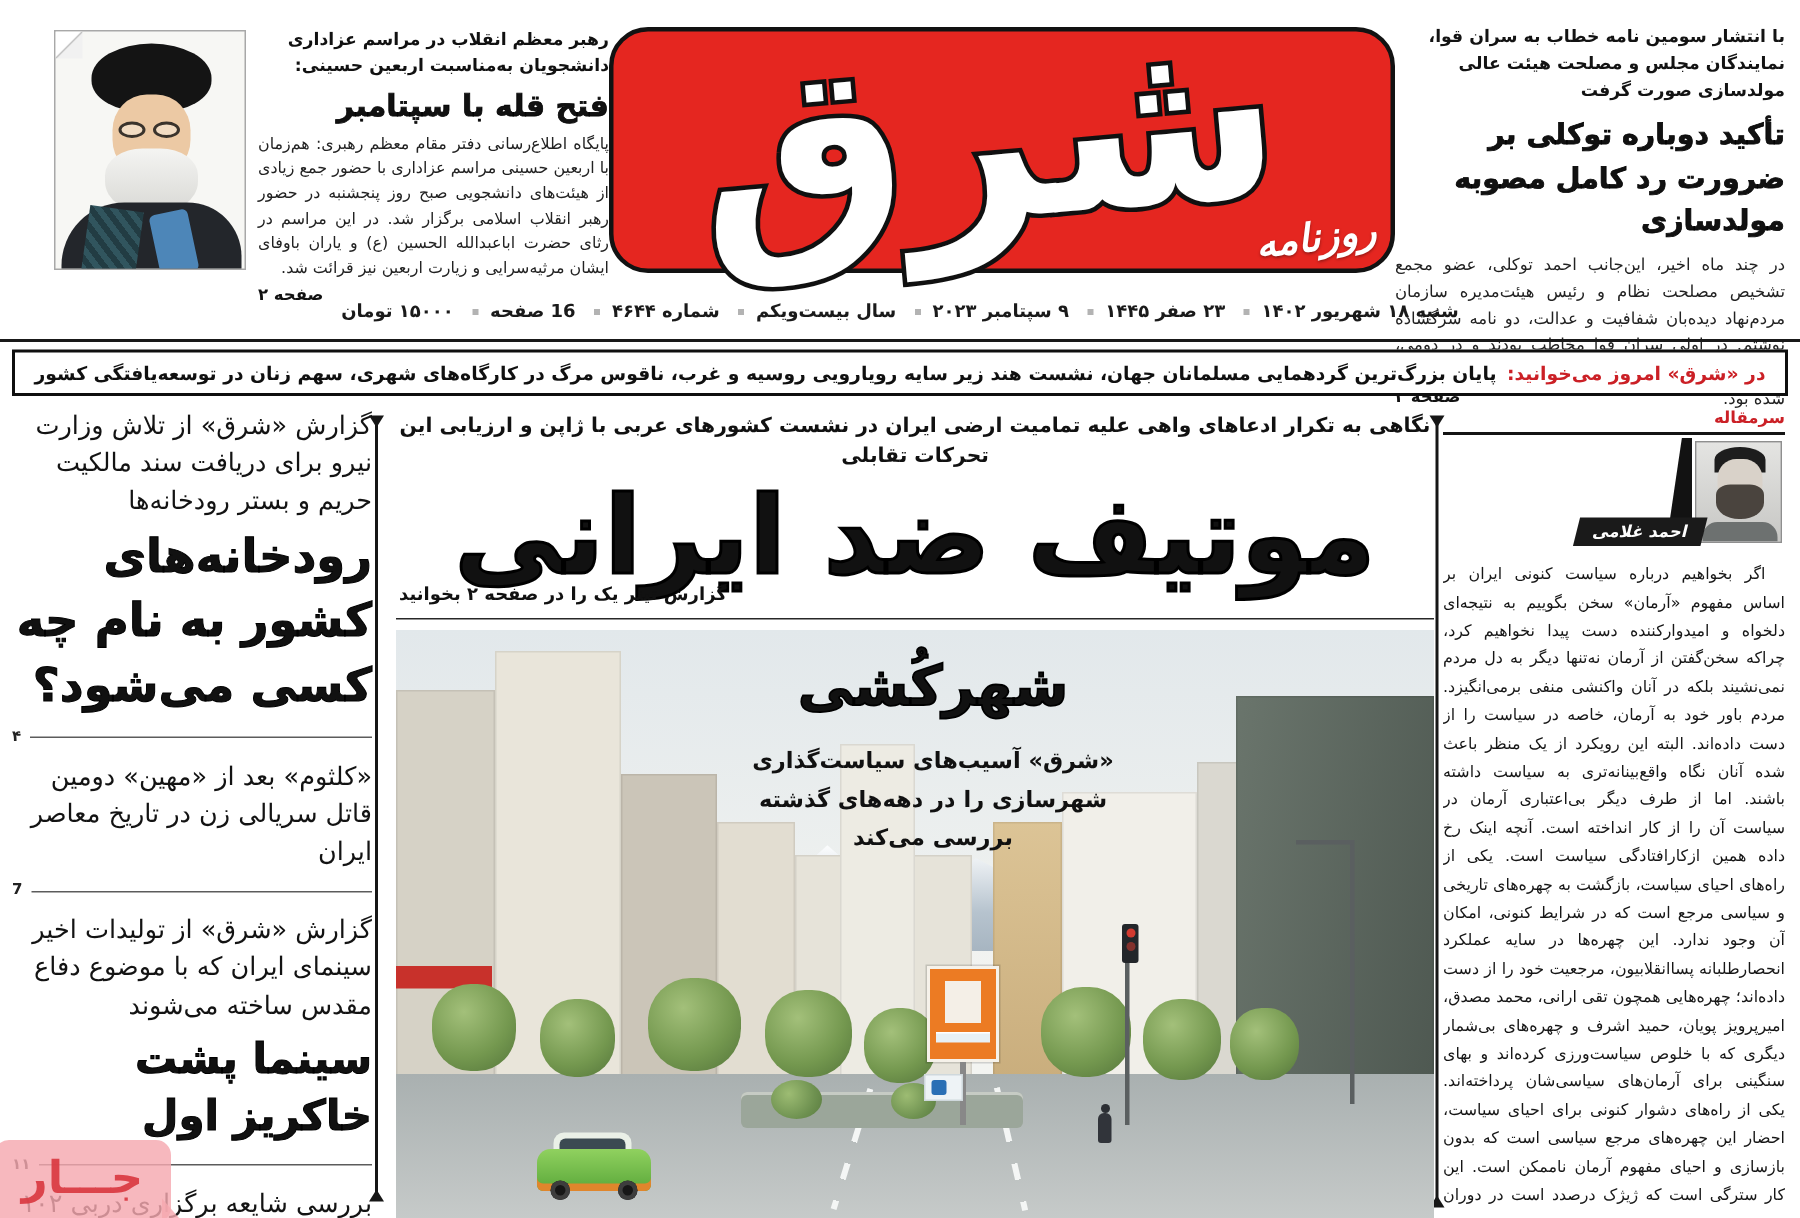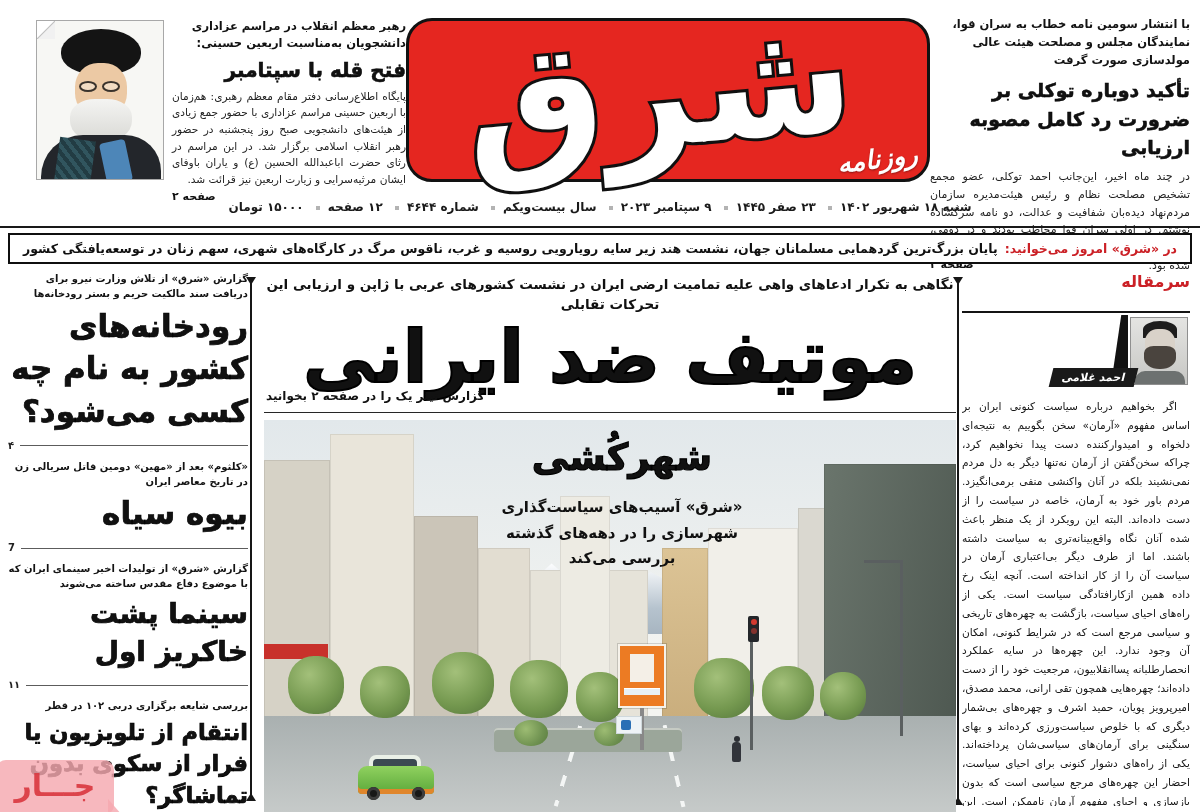--- a/index.html
+++ b/index.html
@@ -87,58 +87,58 @@
   .taxi-body{left:0;bottom:4px;width:76px;height:28px;background:linear-gradient(#90d15f,#5ba83a);border-radius:9px 9px 4px 4px;box-shadow:inset 0 -5px 0 #e0862c}
   .taxi-roof{left:11px;bottom:28px;width:52px;height:15px;background:#eaf0e7;border-radius:7px 7px 0 0}
   .taxi-glass{left:15px;bottom:28px;width:44px;height:11px;background:#3c4a52;border-radius:4px}
   .wheel{bottom:-2px;width:13px;height:13px;background:#171717;border-radius:50%;box-shadow:inset 0 0 0 3px #3d3d3d}
   .photo-cap{top:16px;right:208px;width:252px;text-align:center;z-index:30}
   .photo-cap-h{position:static;font-size:37px;font-weight:900;-webkit-text-stroke:1.2px #000}
   .photo-cap-s{position:static;font-size:15px;font-weight:bold;line-height:1.7;margin-top:16px}
 
   
   .edit{position:absolute;right:10px;top:272px;width:228px;height:534px;overflow:hidden;text-align:right}
-  .edit-label{color:#cb2026;font-size:16px;font-weight:bold;letter-spacing:1px;padding-bottom:20px}
+  .edit-label{color:#cb2026;font-size:11px;font-weight:bold;letter-spacing:1px;padding-bottom:3px}
   .edit-rule{border-bottom:2px solid #141414}
   .edit-h{font-size:21px;font-weight:800;text-align:center;margin:16px 0 10px;-webkit-text-stroke:.5px #000}
   .edit-author{position:relative;height:80px}
   .ag-photo{right:2px;top:4px;width:58px;height:68px;background:linear-gradient(#e4e4e2,#c7c7c4);border:1px solid #8f8f8f;position:absolute;overflow:hidden}
   .ag-photo i{position:absolute}
   .ag-hair{left:12px;top:3px;width:34px;height:17px;background:#1d1d1d;border-radius:50% 50% 0 0}
   .ag-face{left:14px;top:11px;width:30px;height:30px;background:#d9d2c9;border-radius:42%}
   .ag-beard{left:13px;top:28px;width:32px;height:23px;background:#4a443e;border-radius:30% 30% 48% 48%}
   .ag-body{left:4px;bottom:0;width:50px;height:13px;background:#6d7170;border-radius:10px 10px 0 0}
   .edit-wedge{position:absolute;right:62px;top:2px;width:15px;height:56px;background:#121212;clip-path:polygon(100% 0,100% 100%,0 100%,55% 0)}
   .edit-author-name{position:absolute;right:54px;bottom:6px;background:#1a1a1a;color:#fff;font-size:11px;font-weight:bold;padding:3px 11px;transform:skewX(-14deg)}
   .edit-body{font-size:10.6px;line-height:18.8px;text-align:justify;color:#161616;text-indent:13px;margin-top:4px}
 
   
   .lcol{position:absolute;left:8px;top:272px;width:240px;text-align:right}
-  .lc-kicker{font-size:10px;font-weight:bold;line-height:1.48;color:#131313;margin-bottom:3px}
+  .lc-kicker{font-size:17px;font-weight:normal;line-height:1.48;color:#131313;margin-bottom:3px}
   .lc-h{font-weight:800;-webkit-text-stroke:.7px #000}
   .h-xl{font-size:31px;line-height:1.38}
   .h-lg{font-size:28px;line-height:1.38}
   .h-md{font-size:22.5px;line-height:1.4}
   .lc-sep{display:flex;align-items:center;gap:6px;margin:8px 0 9px}
   .lc-line{flex:1;height:1px;background:#5c5c5c}
   .lc-page{font-size:10px;font-weight:bold;color:#222;line-height:1}
 
   
   .watermark{position:absolute;left:-4px;bottom:-3px;width:118px;height:55px;background:rgba(245,168,176,.82);border-radius:10px 10px 10px 0;z-index:60;display:flex;align-items:center;justify-content:center}
   .watermark::after{content:"";position:absolute;right:-8px;bottom:0;border-left:14px solid rgba(245,168,176,.82);border-top:16px solid transparent}
   .watermark-text{color:#da3a42;font-size:30px;font-weight:800;opacity:.92;transform:translateY(-2px)}
 </style>
 </head>
 <body>
 
 <div class="page">
 
   <div class="tr-story">
     <div class="tr-kicker">با انتشار سومین نامه خطاب به سران قوا، نمایندگان مجلس و مصلحت هیئت عالی مولدسازی صورت گرفت</div>
-    <div class="tr-headline">تأکید دوباره توکلی بر ضرورت رد کامل مصوبه ارزیابی</div>
+    <div class="tr-headline">تأکید دوباره توکلی بر ضرورت رد کامل مصوبه مولدسازی</div>
     <div class="tr-body">در چند ماه اخیر، این‌جانب احمد توکلی، عضو مجمع تشخیص مصلحت نظام و رئیس هیئت‌مدیره سازمان مردم‌نهاد دیده‌بان شفافیت و عدالت، دو نامه سرگشاده نوشتم. در اولی سران قوا مخاطب بودند و در دومی، علاوه بر آنها، خطاب به شما نیز مطالب مهمی تقدیم شده بود.</div>
     <div class="tr-page">صفحه ۲</div>
   </div>
 
   <div class="logo">
     <div class="logo-box"></div>
     <svg class="logo-svg" viewBox="0 0 520 184">
       <text x="252" y="138" text-anchor="middle" font-size="152" font-weight="bold" fill="#ffffff" stroke="#101010" stroke-width="6" paint-order="stroke" transform="rotate(-5 252 100)" font-family="DejaVu Sans, sans-serif">شرق</text>
     </svg>
     <div class="logo-rozname">روزنامه</div>
@@ -165,21 +165,21 @@
       <div class="tl-page">صفحه ۲</div>
     </div>
   </div>
 
   <div class="dateline">
     <span>شنبه ۱۸ شهریور ۱۴۰۲</span><span class="dl-dot"></span>
     <span>۲۳ صفر ۱۴۴۵</span><span class="dl-dot"></span>
     <span>۹ سپتامبر ۲۰۲۳</span><span class="dl-dot"></span>
     <span>سال بیست‌ویکم</span><span class="dl-dot"></span>
     <span>شماره ۴۶۴۴</span><span class="dl-dot"></span>
-    <span>۱۲ صفحه</span><span class="dl-dot"></span>
+    <span>16 صفحه</span><span class="dl-dot"></span>
     <span>۱۵۰۰۰ تومان</span>
   </div>
   <div class="rule-under-dateline"></div>
 
   <div class="banner">
     <span class="banner-label">در «شرق» امروز می‌خوانید:</span>
     <span class="banner-text">پایان بزرگ‌ترین گردهمایی مسلمانان جهان، نشست هند زیر سایه رویارویی روسیه و غرب، ناقوس مرگ در کارگاه‌های شهری، سهم زنان در توسعه‌یافتگی کشور</span>
   </div>
 
   <div class="vdiv" style="left:250px;top:278px;height:522px"></div>
@@ -282,21 +282,20 @@
       <div class="lc-kicker">گزارش «شرق» از تلاش وزارت نیرو برای دریافت سند مالکیت حریم و بستر رودخانه‌ها</div>
       <div class="lc-h h-xl">رودخانه‌های کشور به نام چه کسی می‌شود؟</div>
       <div class="lc-sep">
           <span class="lc-line"></span>
           <span class="lc-page">۴</span>
         </div>
     </div>
 
     <div>
       <div class="lc-kicker">«کلثوم» بعد از «مهین» دومین قاتل سریالی زن در تاریخ معاصر ایران</div>
-      <div class="lc-h h-xl">بیوه سیاه</div>
       <div class="lc-sep">
           <span class="lc-line"></span>
           <span class="lc-page">7</span>
         </div>
     </div>
 
     <div>
       <div class="lc-kicker">گزارش «شرق» از تولیدات اخیر سینمای ایران که با موضوع دفاع مقدس ساخته می‌شوند</div>
       <div class="lc-h h-lg">سینما پشت خاکریز اول</div>
       <div class="lc-sep">

